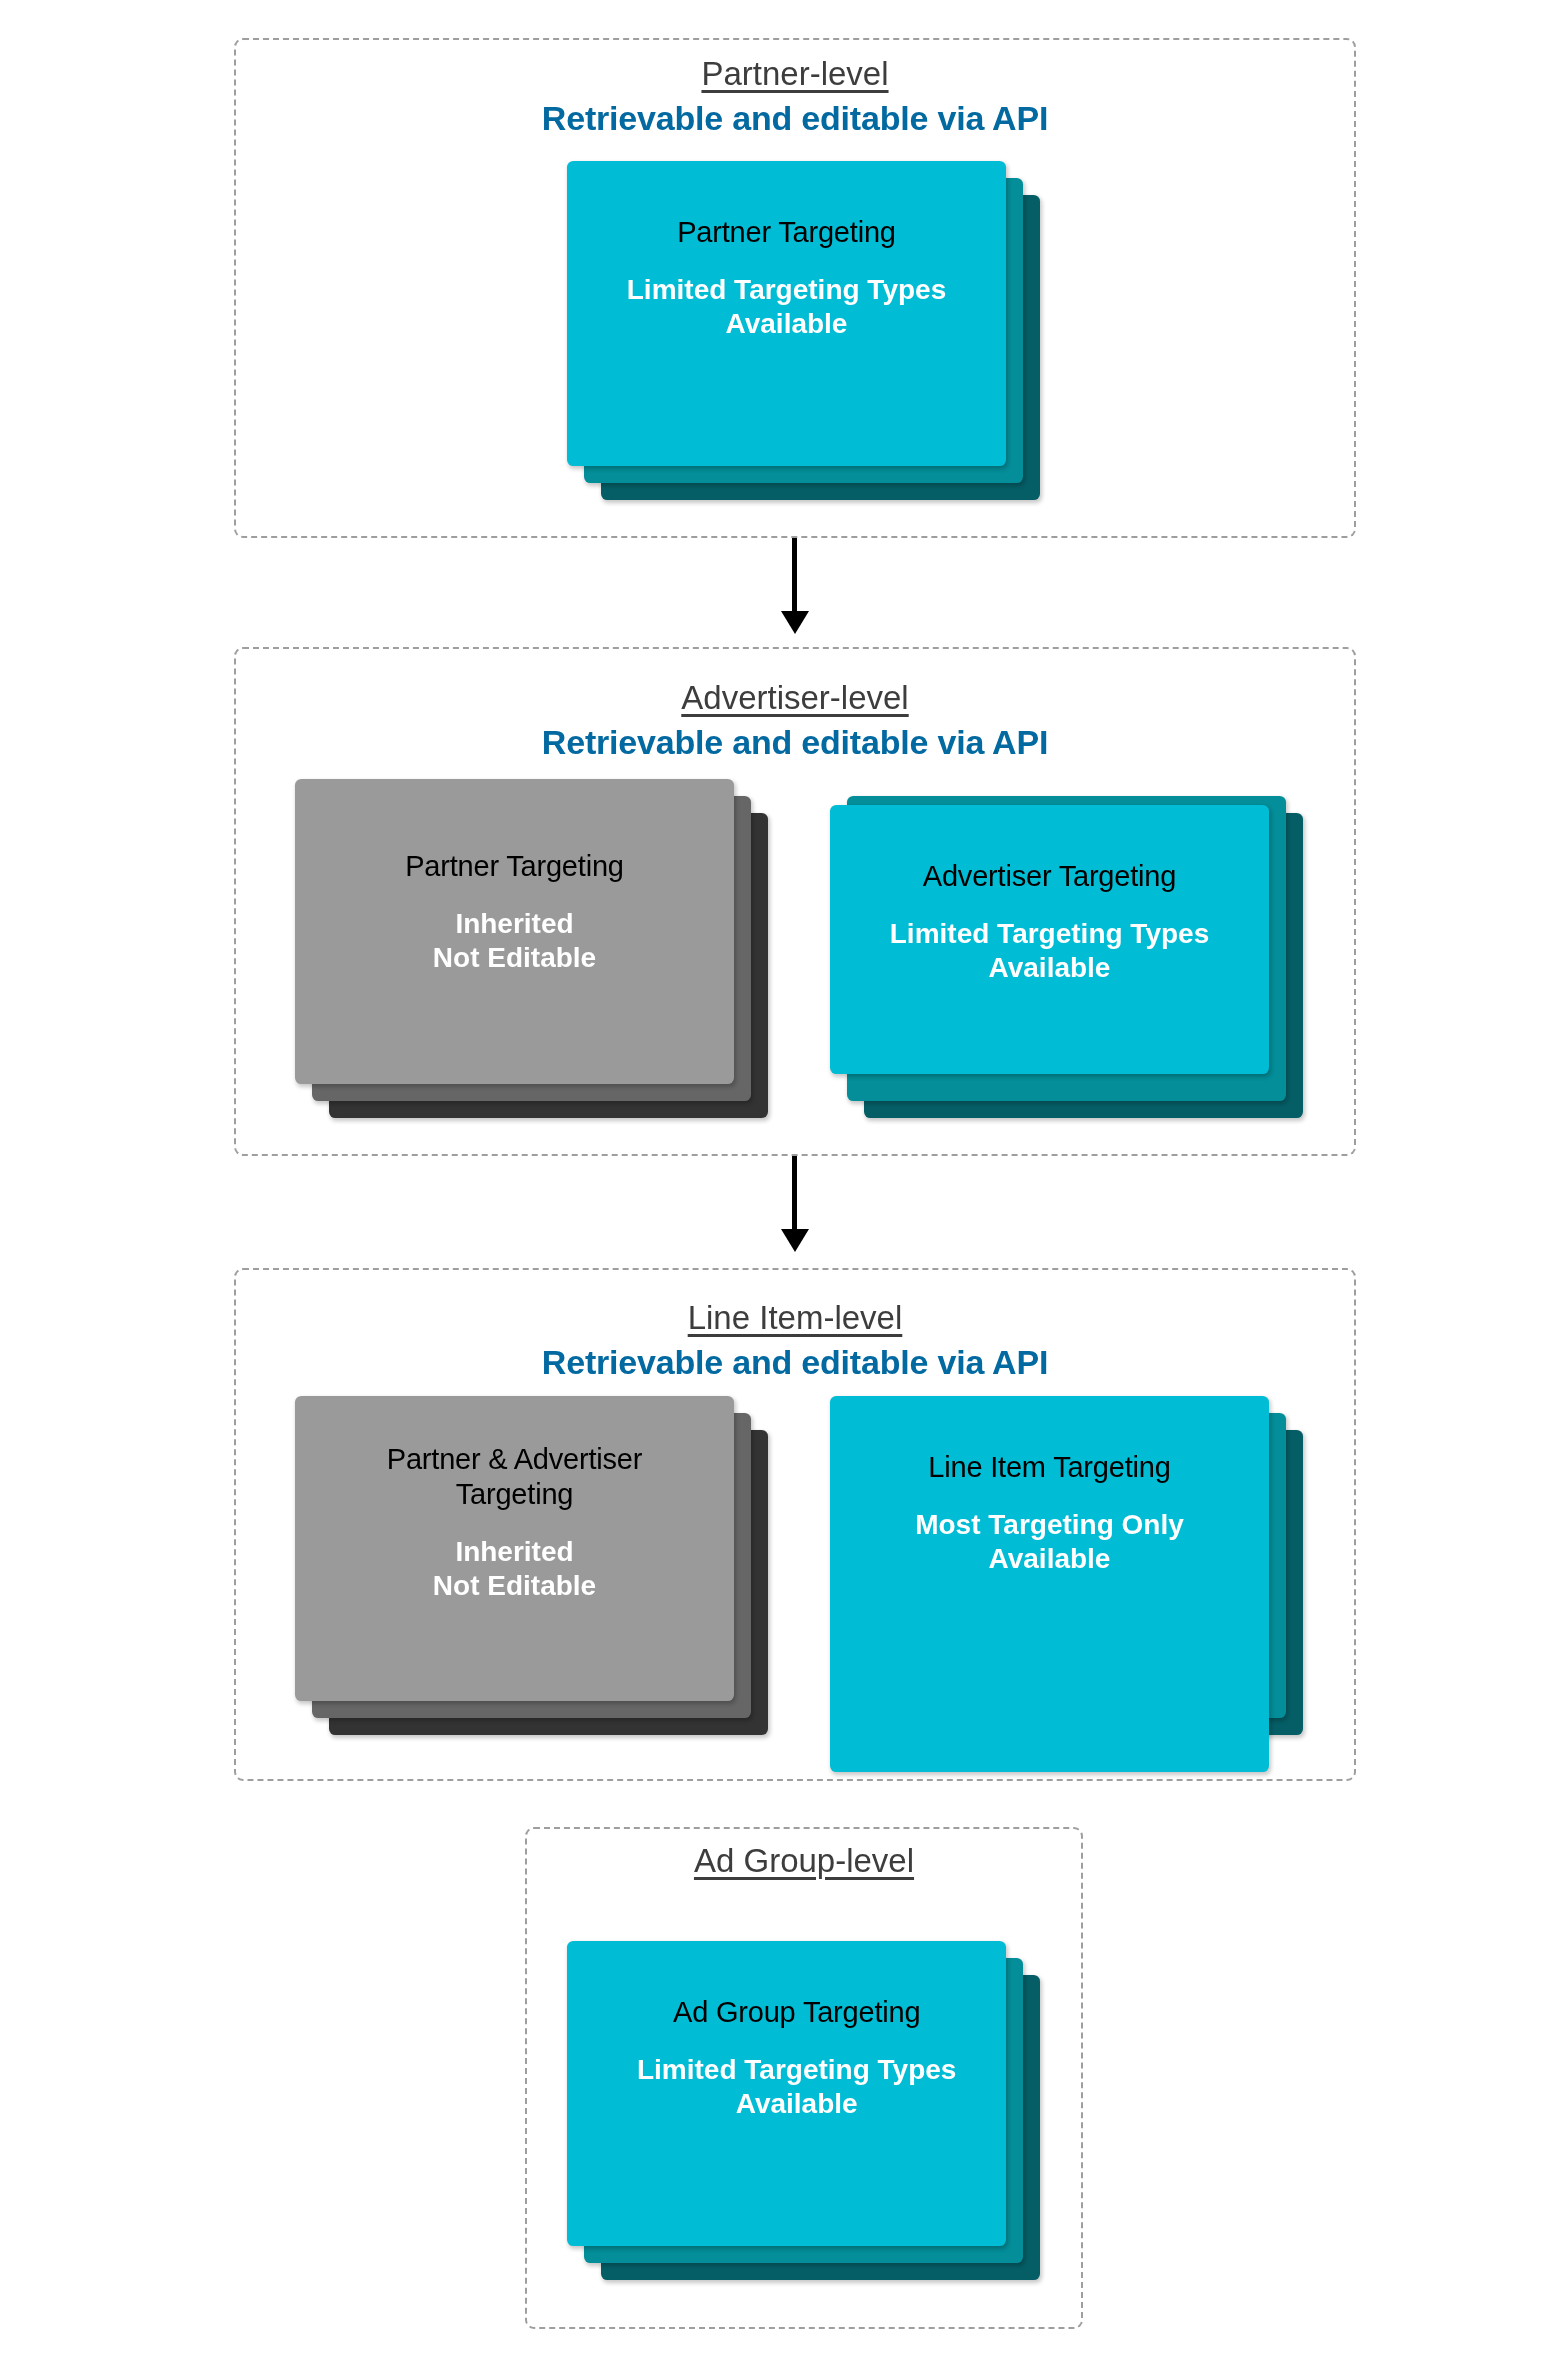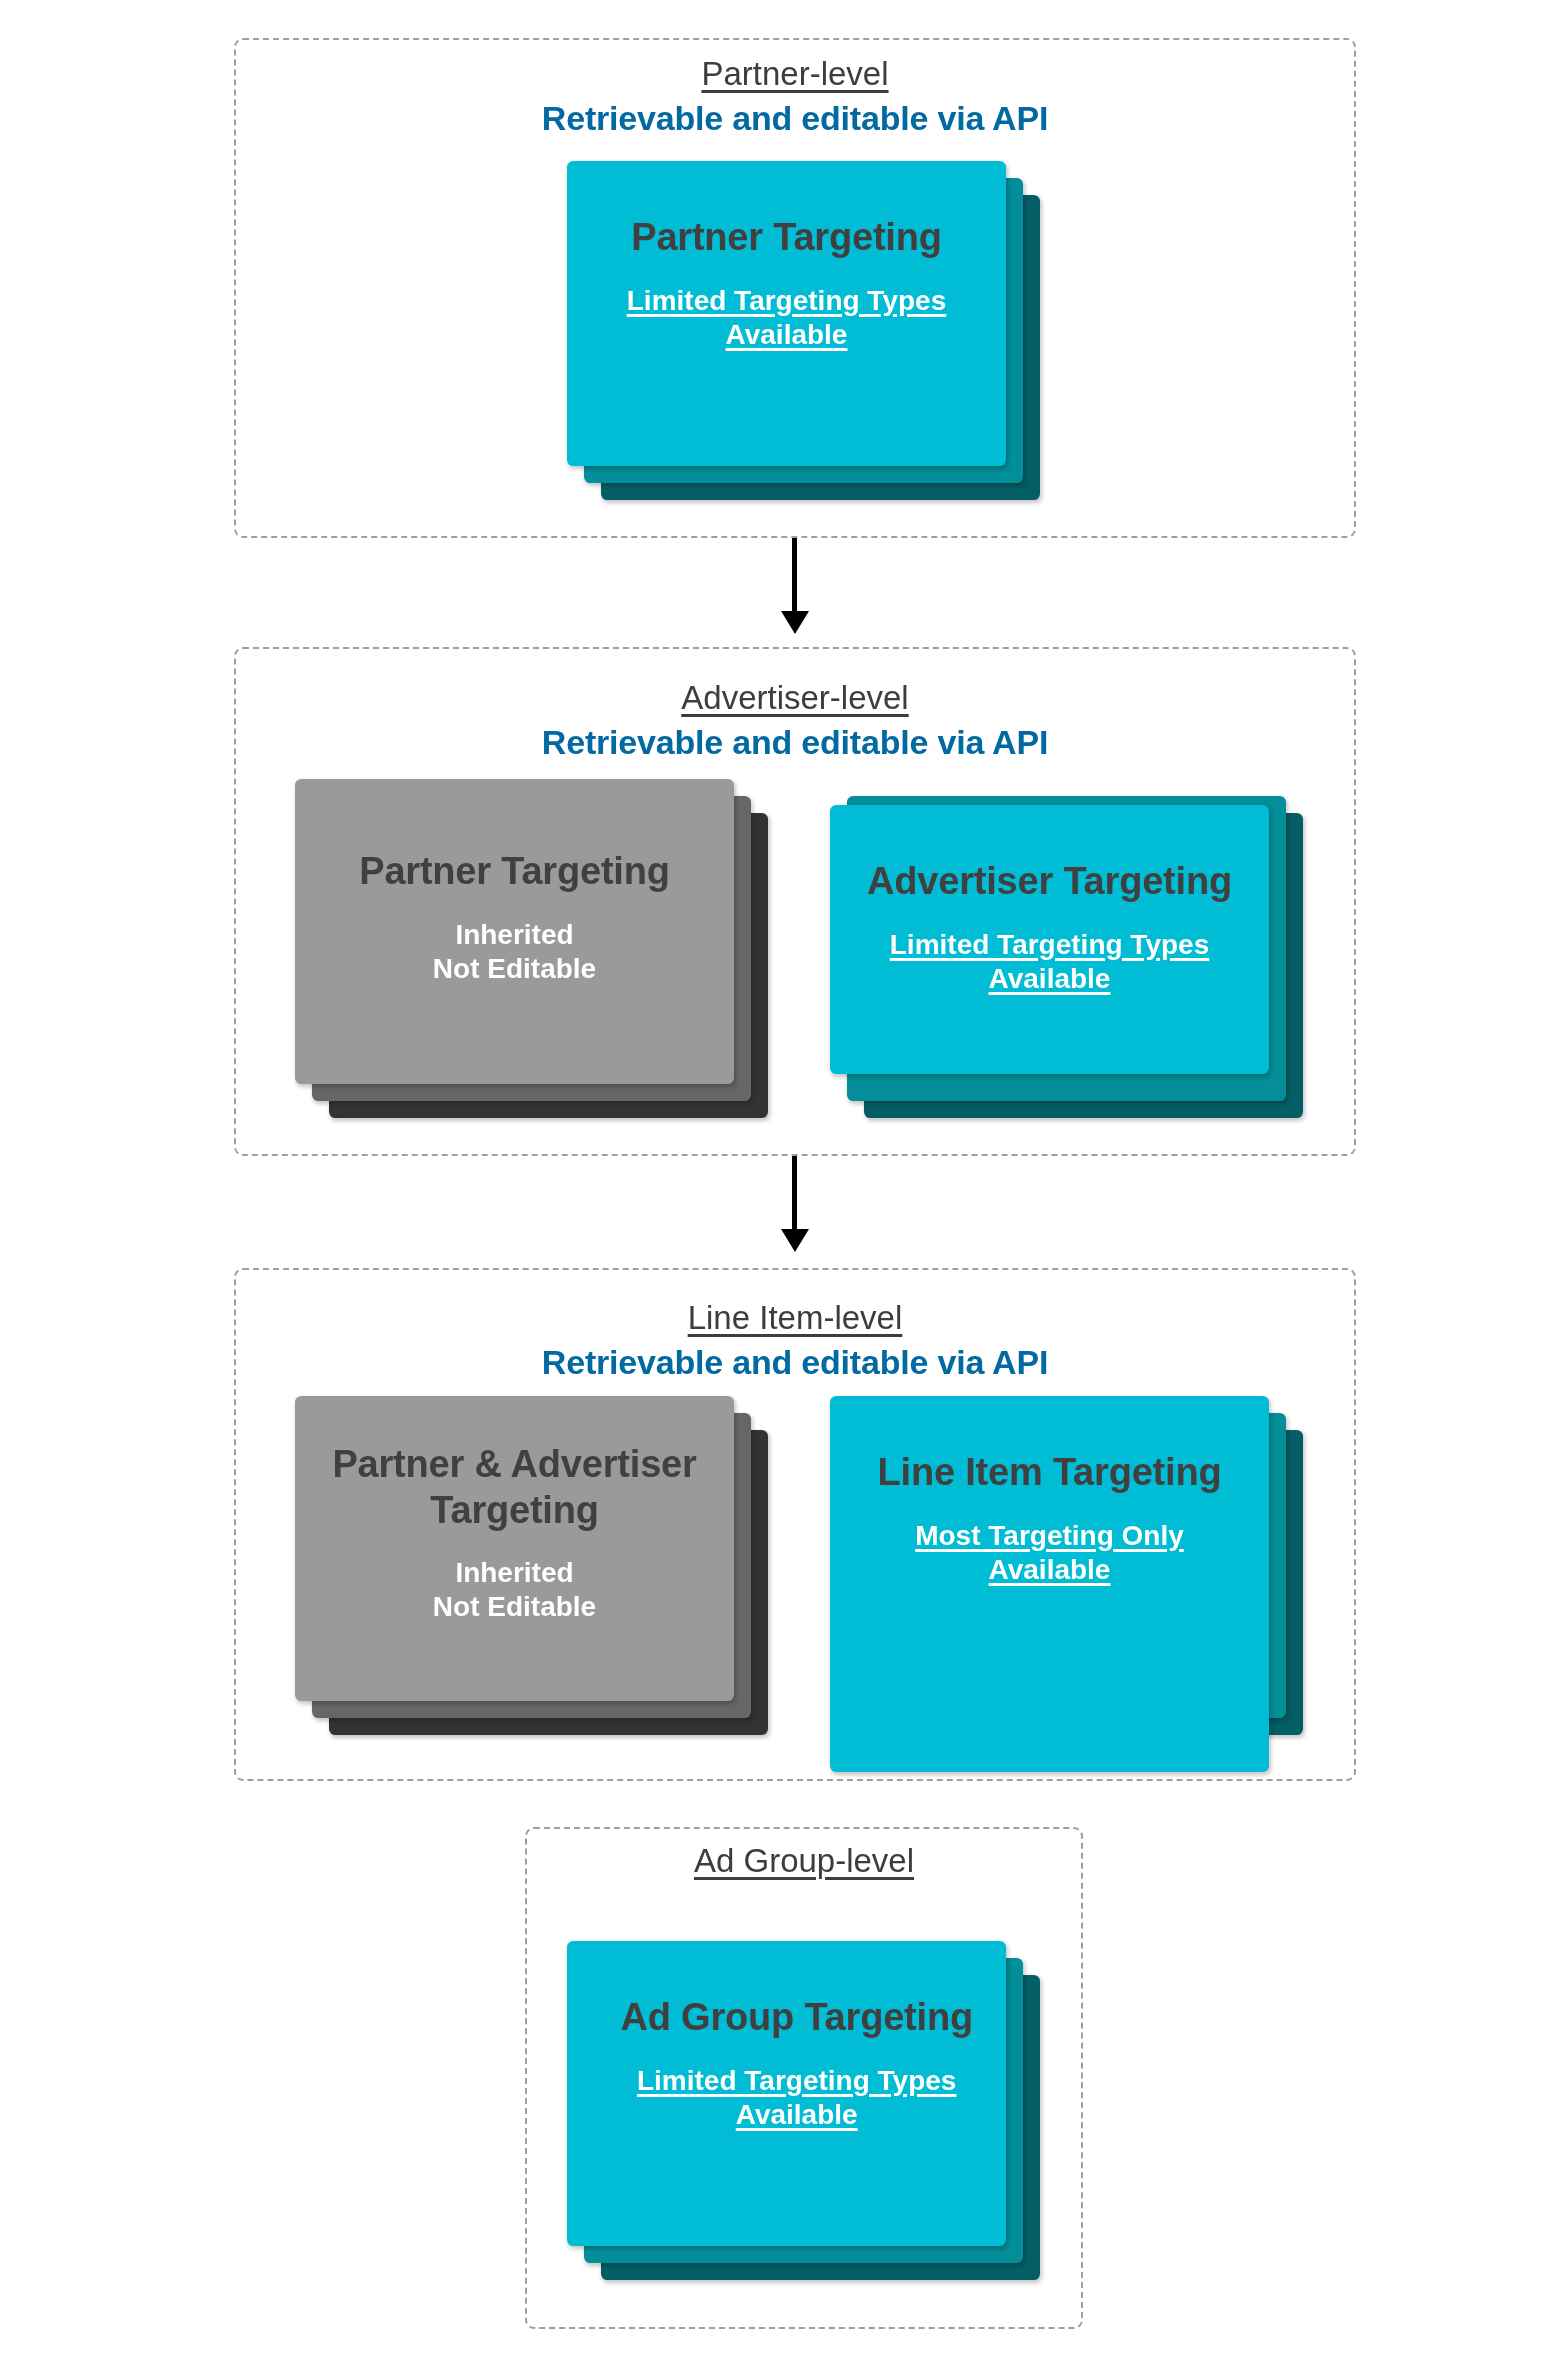--- a/index.html
+++ b/index.html
@@ -76,36 +76,35 @@
   .grey .back  { background: #333333; }
 
   .card-body {
     position: absolute;
     left: 0; right: 0;
     text-align: center;
     color: #ffffff;
     padding: 0 19.6px;
   }
   .card-title {
-    font-size: 38px;
+    font-size: 29px;
     line-height: 1.2;
-    font-weight: bold;
-    color: #404040;
+    font-weight: normal;
+    color: #000000;
     letter-spacing: -0.2px;
   }
   .card-note {
     display: block;
     margin-top: 23px;
     font-size: 28px;
     line-height: 1.22;
     font-weight: bold;
     color: #ffffff;
   }
   .card-note.linked {
-    text-decoration: underline;
     text-underline-offset: 3.6px;
     text-decoration-thickness: 2.7px;
   }
 
   
   .arrow {
     position: absolute;
     width: 36px;
   }
   .arrow .shaft {

